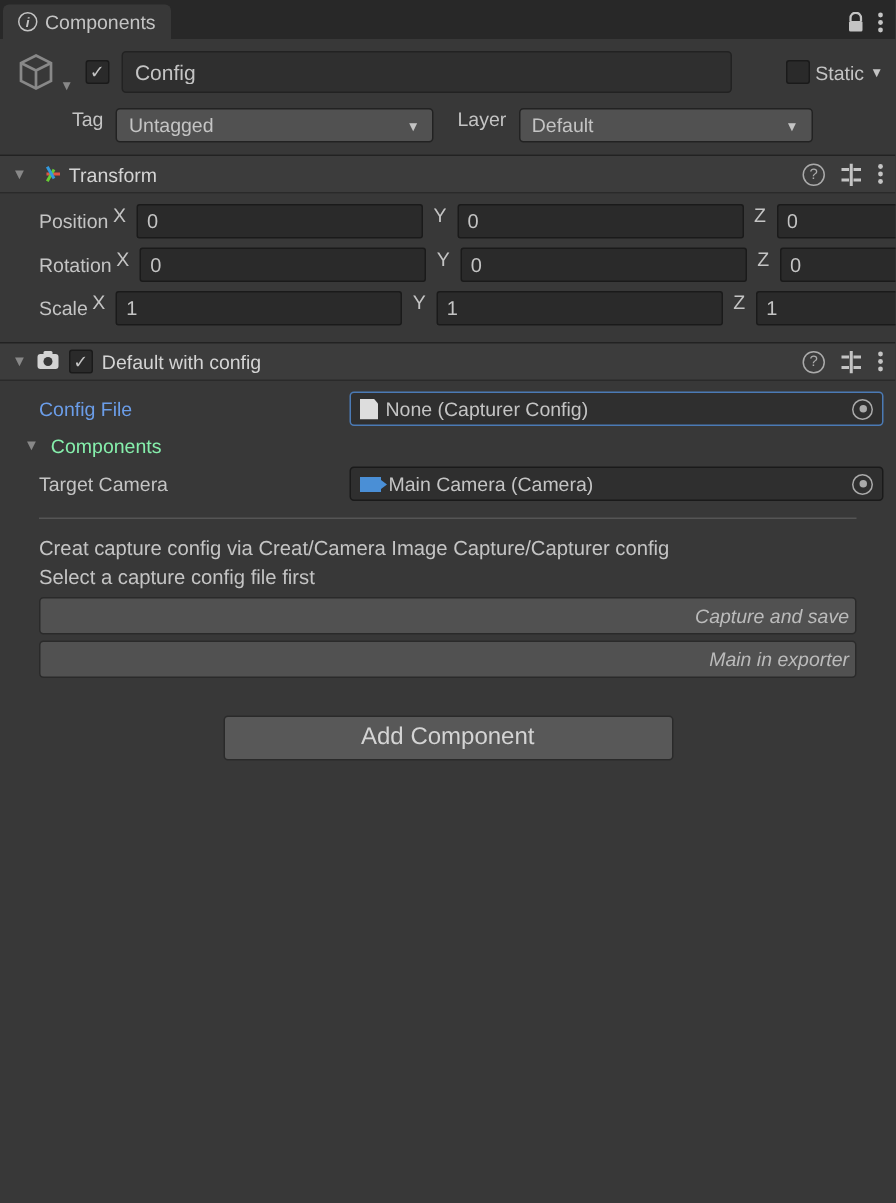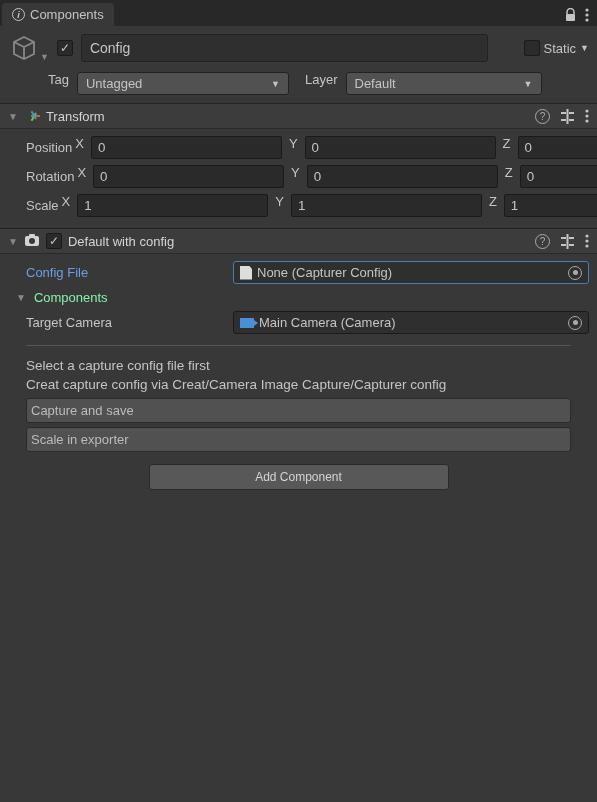--- a/index.html
+++ b/index.html
@@ -44,23 +44,23 @@
 .obj-field { flex:1; display:flex; align-items:center; background:#2f2f2f; border:1px solid #1a1a1a; border-radius:3px; padding:3px 6px; gap:5px; }
 .obj-field.hl { border:1px solid #4b7ab5; }
 .obj-doc-icon { width:12px; height:14px; background:#ddd; clip-path:polygon(0 0,75% 0,100% 25%,100% 100%,0 100%); }
 .obj-cam-icon { width:14px; height:10px; background:#4a8fd6; position:relative; }
 .obj-cam-icon::after { content:""; position:absolute; right:-4px; top:2px; border-left:4px solid #4a8fd6; border-top:3px solid transparent; border-bottom:3px solid transparent; }
 .target-icon { margin-left:auto; width:14px; height:14px; border:1.5px solid #aaa; border-radius:50%; display:flex; align-items:center; justify-content:center; }
 .target-icon::after { content:""; width:5px; height:5px; background:#aaa; border-radius:50%; }
 .components-fold { display:flex; align-items:center; gap:4px; padding:3px 8px; }
 .info-box { margin:10px 16px 4px 26px; }
 .info-line { color:#c4c4c4; padding:2px 0; font-size:13.5px; }
-.wide-btn { margin:4px 26px; background:#515151; border:1px solid #2a2a2a; border-radius:3px; text-align:left; padding:4px; color:#bbb; }
+.wide-btn { margin:4px 26px; background:#515151; border:1px solid #2a2a2a; border-radius:3px; text-align:right; padding:4px; color:#bbb;font-style:italic; }
 .divider { height:1px; background:#555; margin:8px 26px 0 26px; }
-.add-comp { width:300px; margin:12px auto; background:#585858; border:1px solid #2a2a2a; border-radius:3px; text-align:center; padding:5px; color:#d4d4d4; font-size:12px; }
+.add-comp { width:300px; margin:25px auto; background:#585858; border:1px solid #2a2a2a; border-radius:3px; text-align:center; padding:5px; color:#d4d4d4; font-size:16px; }
 .layer-label { margin-left:8px; }
 </style>
 </head>
 <body>
 
 <div class="tab-bar">
   <div class="tab">
     <span class="tab-icon">i</span>
     <span>Components</span>
   </div>
@@ -226,20 +226,20 @@
       <span class="obj-cam-icon"></span>
       <span>Main Camera (Camera)</span>
       <span class="target-icon"></span>
     </div>
   </div>
 </div>
 
 <div class="divider"></div>
 
 <div class="info-box">
+  <div class="info-line">Creat capture config via Creat/Camera Image Capture/Capturer config</div>
   <div class="info-line">Select a capture config file first</div>
-  <div class="info-line">Creat capture config via Creat/Camera Image Capture/Capturer config</div>
 </div>
 
 <div class="wide-btn">Capture and save</div>
-<div class="wide-btn">Scale in exporter</div>
+<div class="wide-btn">Main in exporter</div>
 
 <div class="add-comp">Add Component</div>
 
 </body></html>

